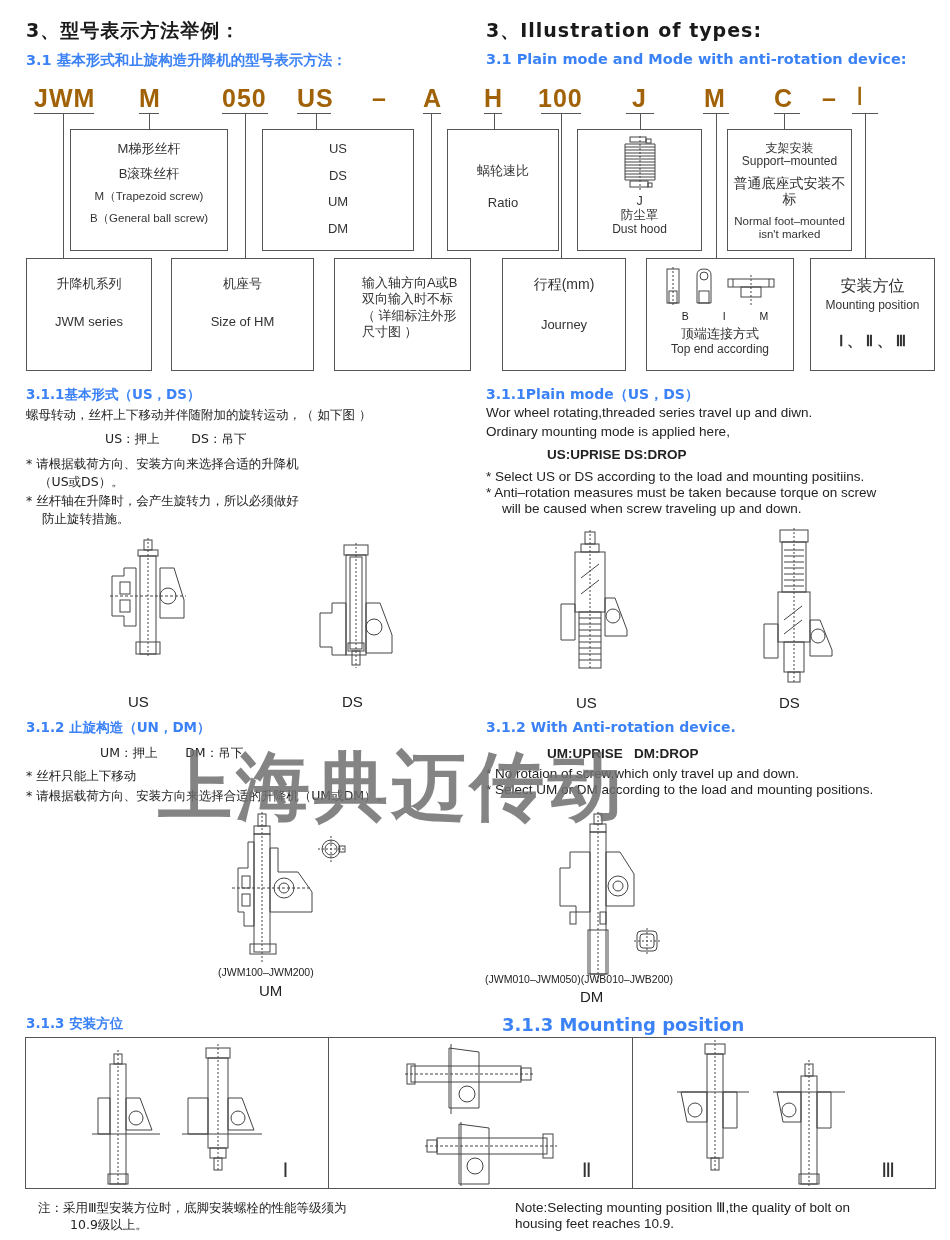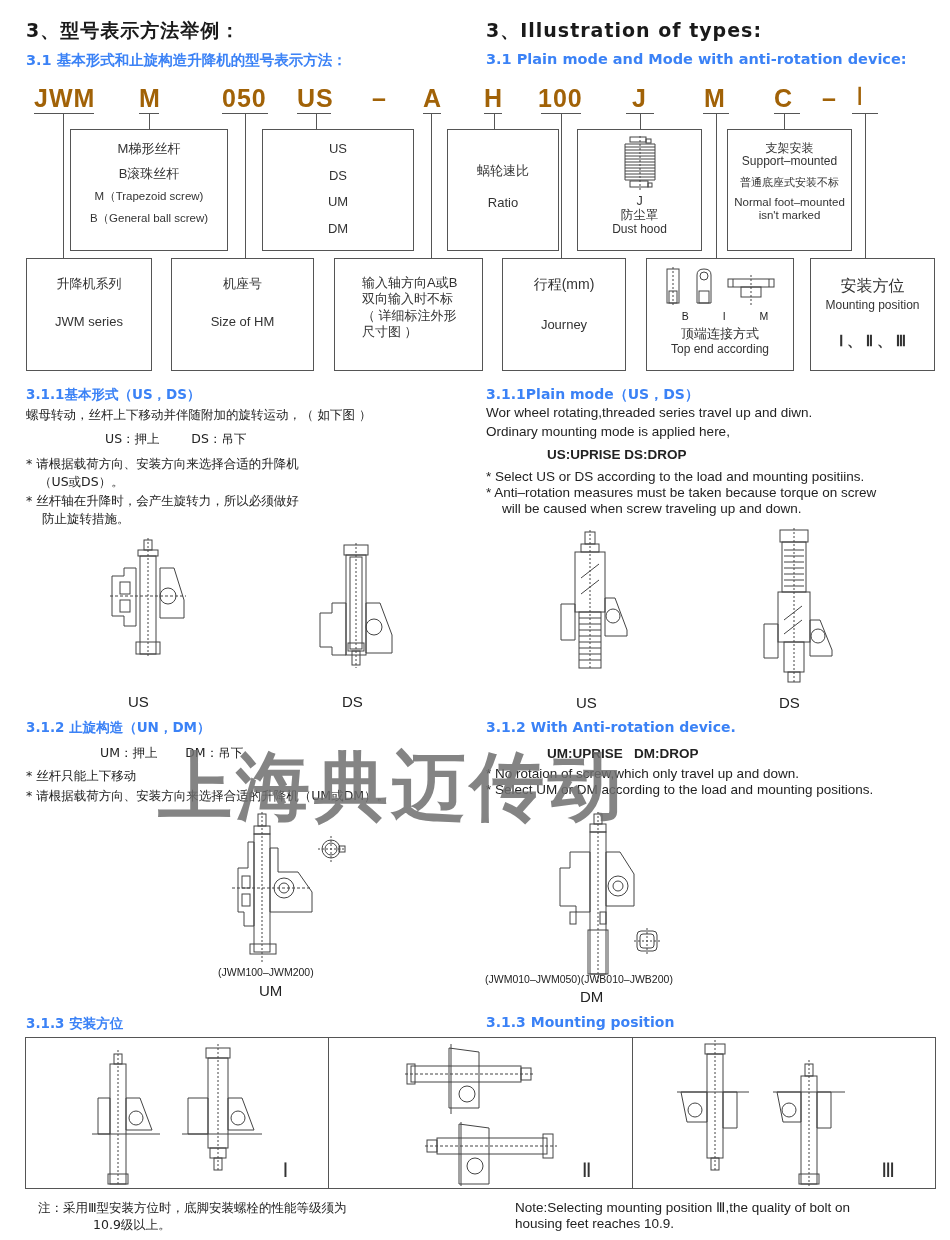--- a/index.html
+++ b/index.html
@@ -121,36 +121,36 @@
     </svg>
   </div>
   <span class="t" style="font-size:12.5px;line-height:1.15;">J</span>
   <span class="t" style="font-size:12.5px;line-height:1.15;">防尘罩</span>
   <span class="t" style="font-size:12px;line-height:1.15;">Dust hood</span>
 </div>
 
 <div class="box" style="left:727px;top:129px;width:125px;height:122px;padding-top:12px;">
   <span class="t" style="font-size:12px;line-height:1.1;">支架安装</span>
   <span class="t" style="font-size:12px;line-height:1.1;margin-bottom:8px;">Support–mounted</span>
-  <span class="t" style="font-size:11px;line-height:1.1;margin-bottom:8px;">普通底座式安装不标</span>
+  <span class="t" style="font-size:14px;line-height:1.1;margin-bottom:8px;">普通底座式安装不标</span>
   <span class="t" style="font-size:11.5px;line-height:1.1;">Normal foot–mounted</span>
   <span class="t" style="font-size:11.5px;line-height:1.1;">isn't marked</span>
 </div>
 
 <div class="box" style="left:26px;top:258px;width:126px;height:113px;padding-top:16px;">
   <span class="t" style="margin-bottom:20px;">升降机系列</span>
   <span class="t">JWM series</span>
 </div>
 
 <div class="box" style="left:171px;top:258px;width:143px;height:113px;padding-top:16px;">
   <span class="t" style="margin-bottom:20px;">机座号</span>
   <span class="t">Size of HM</span>
 </div>
 
-<div class="box" style="left:334px;top:258px;width:149px;height:113px;padding:16px 0 0 27px;text-align:left;">
+<div class="box" style="left:334px;top:258px;width:137px;height:113px;padding:16px 0 0 27px;text-align:left;">
   <span class="t" style="line-height:1.25;">输入轴方向A或B</span>
   <span class="t" style="line-height:1.25;">双向输入时不标</span>
   <span class="t" style="line-height:1.25;">（ 详细标注外形</span>
   <span class="t" style="line-height:1.25;">尺寸图 ）</span>
 </div>
 
 <div class="box" style="left:502px;top:258px;width:124px;height:113px;padding-top:16px;">
   <span class="t" style="font-size:14px;margin-bottom:22px;">行程(mm)</span>
   <span class="t">Journey</span>
 </div>
@@ -344,21 +344,21 @@
     <rect x="3" y="3" width="20" height="20" rx="4" class="drw"></rect>
     <rect x="6" y="6" width="14" height="14" rx="3" class="drw"></rect>
     <line x1="13" y1="0" x2="13" y2="26" stroke="#444" stroke-dasharray="2,2"></line>
     <line x1="0" y1="13" x2="26" y2="13" stroke="#444" stroke-dasharray="2,2"></line>
   </svg>
 </div>
 <div class="abs small-label" style="left:485px;top:973px;">(JWM010–JWM050)(JWB010–JWB200)</div>
 <div class="abs label" style="left:580px;top:988px;">DM</div>
 
 <div class="abs h2" style="left:26px;top:1015px;font-size:13.5px;">3.1.3 安装方位</div>
-<div class="abs h2" style="left:486px;top:1014px;font-size:14px;">3.1.3 Mounting position</div>
+<div class="abs h2" style="left:502px;top:1014px;font-size:18px;">3.1.3 Mounting position</div>
 
 <div class="mount-table">
   <div class="mount-cell">
     <svg width="302" height="150" viewBox="0 0 302 150" style="position:absolute;left:0;top:0;">
       <rect x="88" y="16" width="8" height="10" class="drw"></rect>
       <rect x="84" y="26" width="16" height="120" class="drw"></rect>
       <rect x="82" y="136" width="20" height="10" class="drw"></rect>
       <path d="M72 90 V60 H84 V96 H72 Z" class="drw"></path>
       <path d="M100 60 H114 L126 92 H100 Z" class="drw"></path>
       <circle cx="110" cy="80" r="7" class="drw"></circle>
@@ -412,17 +412,17 @@
       <path d="M144 54 L150 84 H168 V54 Z" class="drw"></path>
       <circle cx="156" cy="72" r="7" class="drw"></circle>
       <path d="M184 54 V90 H198 V54 Z" class="drw"></path>
       <line x1="176" y1="22" x2="176" y2="148" stroke="#444" stroke-dasharray="2,2"></line>
     </svg>
     <span class="roman">Ⅲ</span>
   </div>
 </div>
 
 <div class="abs body-txt" style="left:38px;top:1199px;">注：采用Ⅲ型安装方位时，底脚安装螺栓的性能等级须为</div>
-<div class="abs body-txt" style="left:70px;top:1216px;margin-left:23px;">10.9级以上。</div>
+<div class="abs body-txt" style="left:70px;top:1216px;">10.9级以上。</div>
 <div class="abs en-txt" style="left:515px;top:1199px;">Note:Selecting mounting position Ⅲ,the quality of bolt on</div>
 <div class="abs en-txt" style="left:515px;top:1215px;">housing feet reaches 10.9.</div>
 
 <div class="watermark" style="left:158px;top:738px;">上海典迈传动</div>
 
 </body></html>

